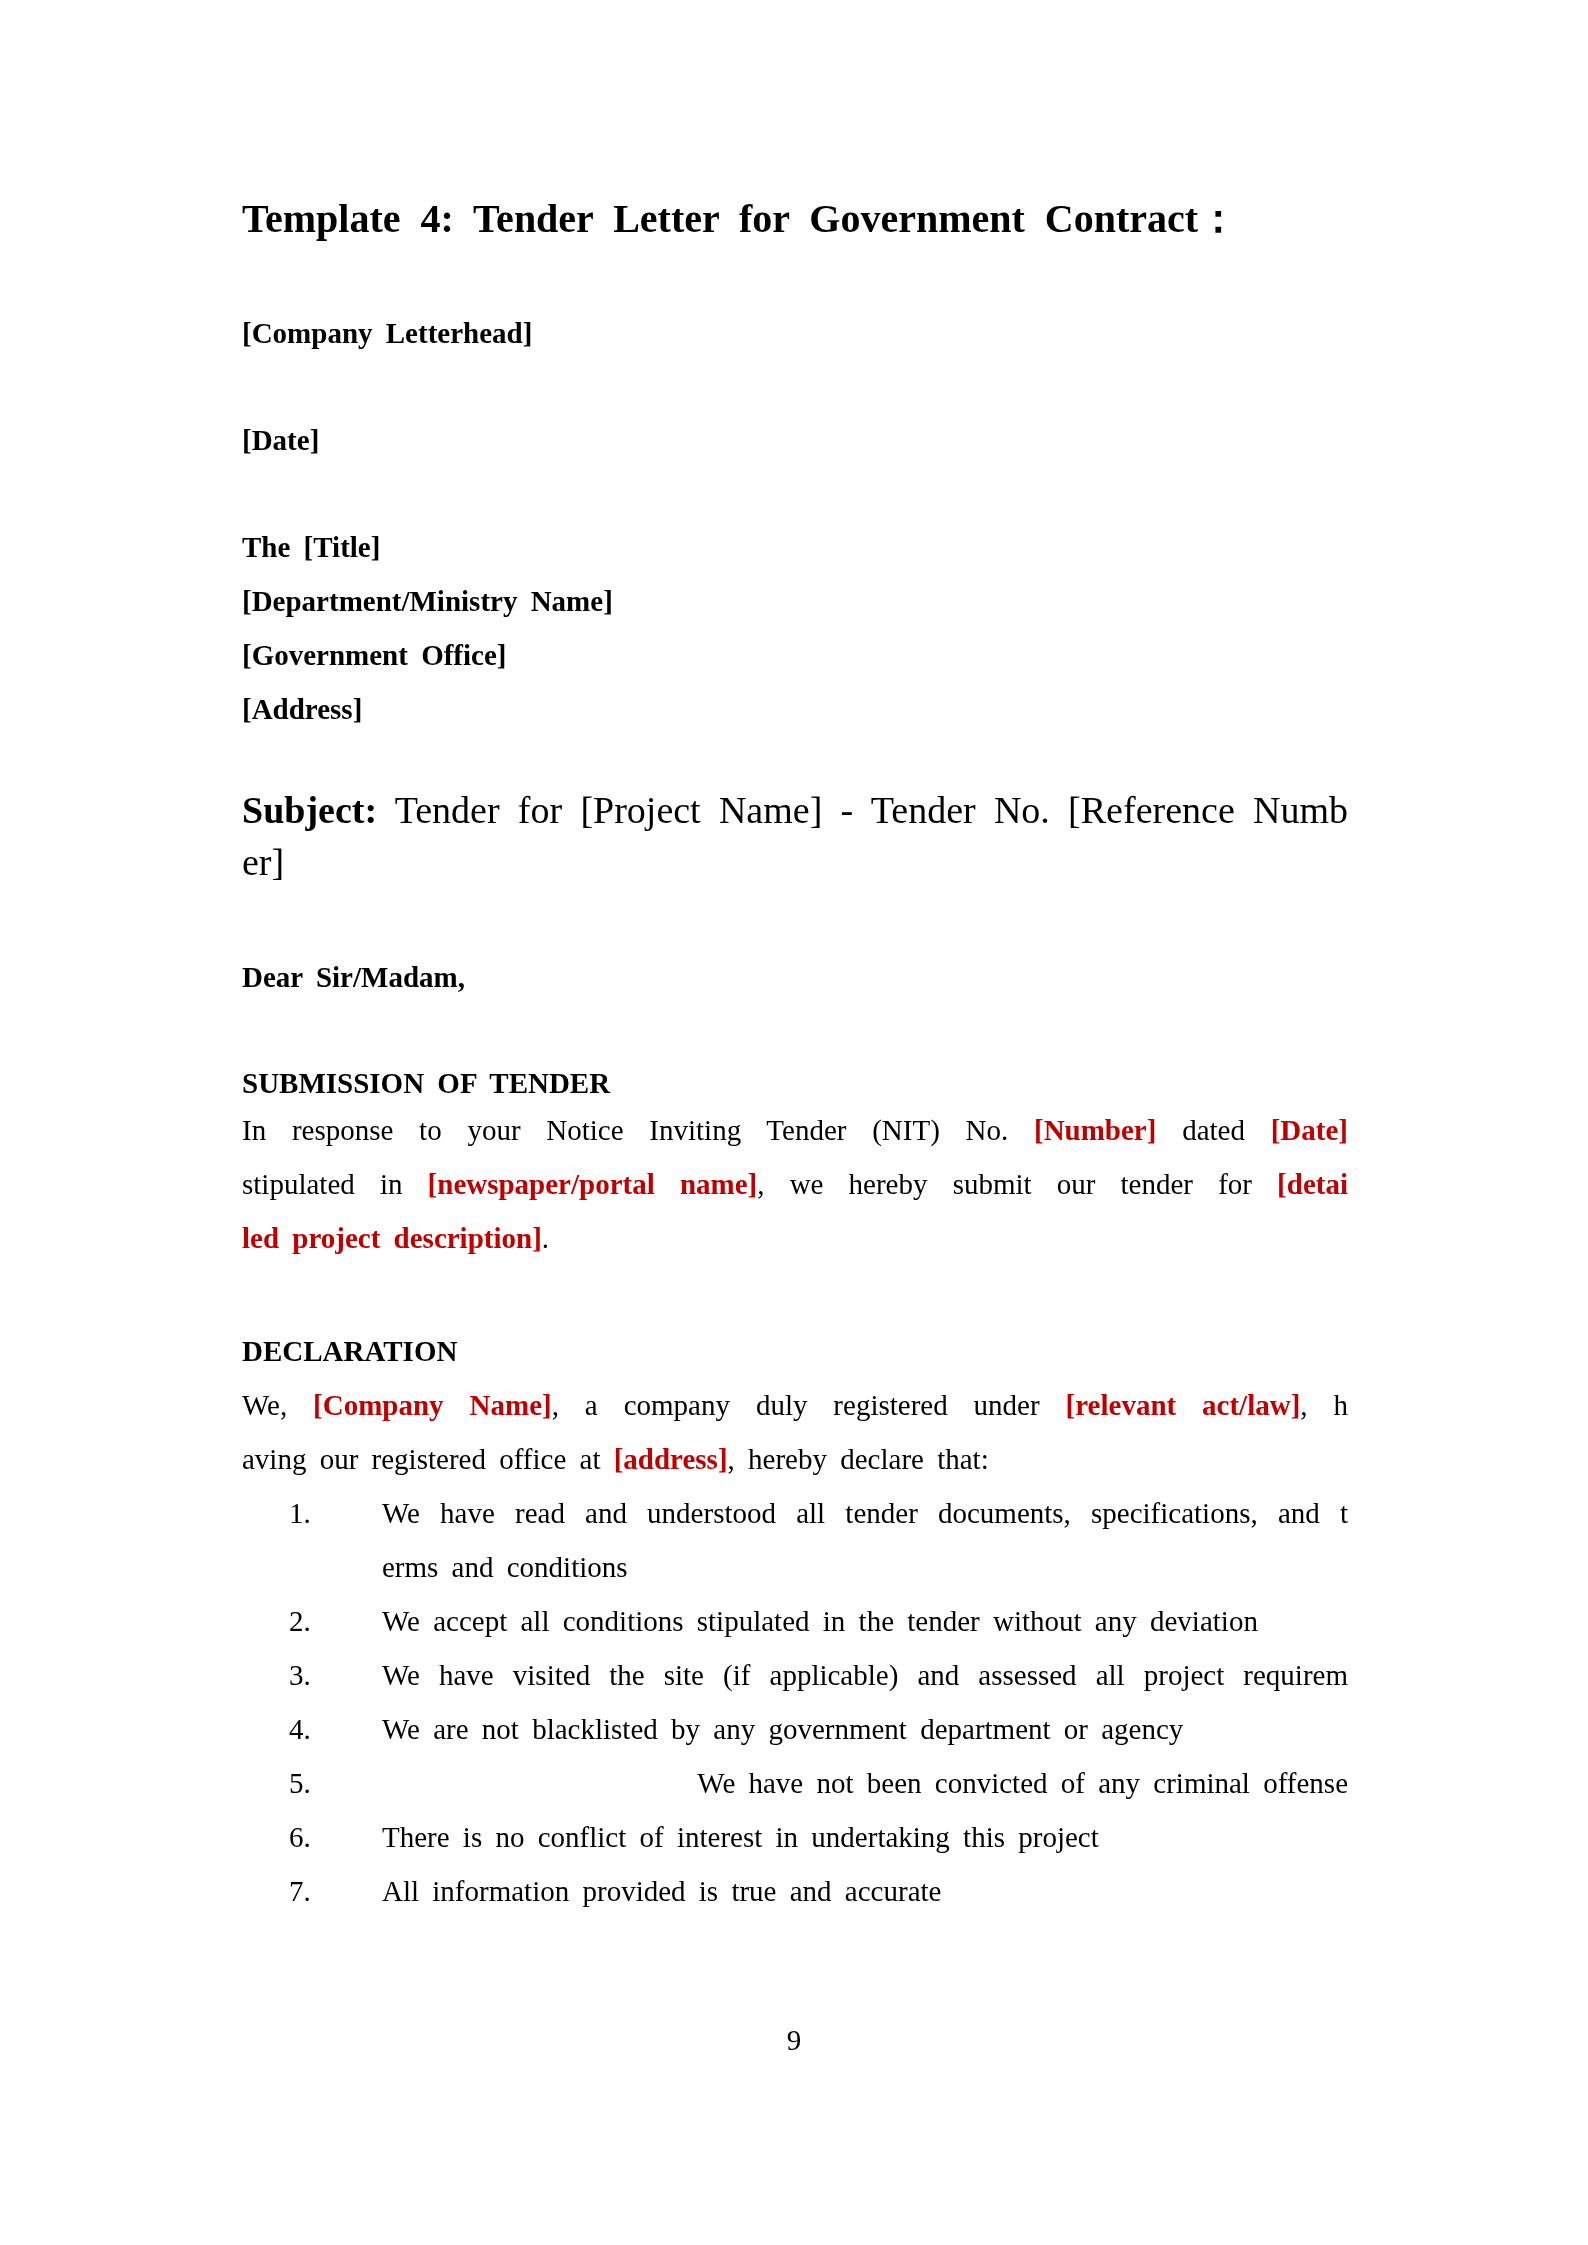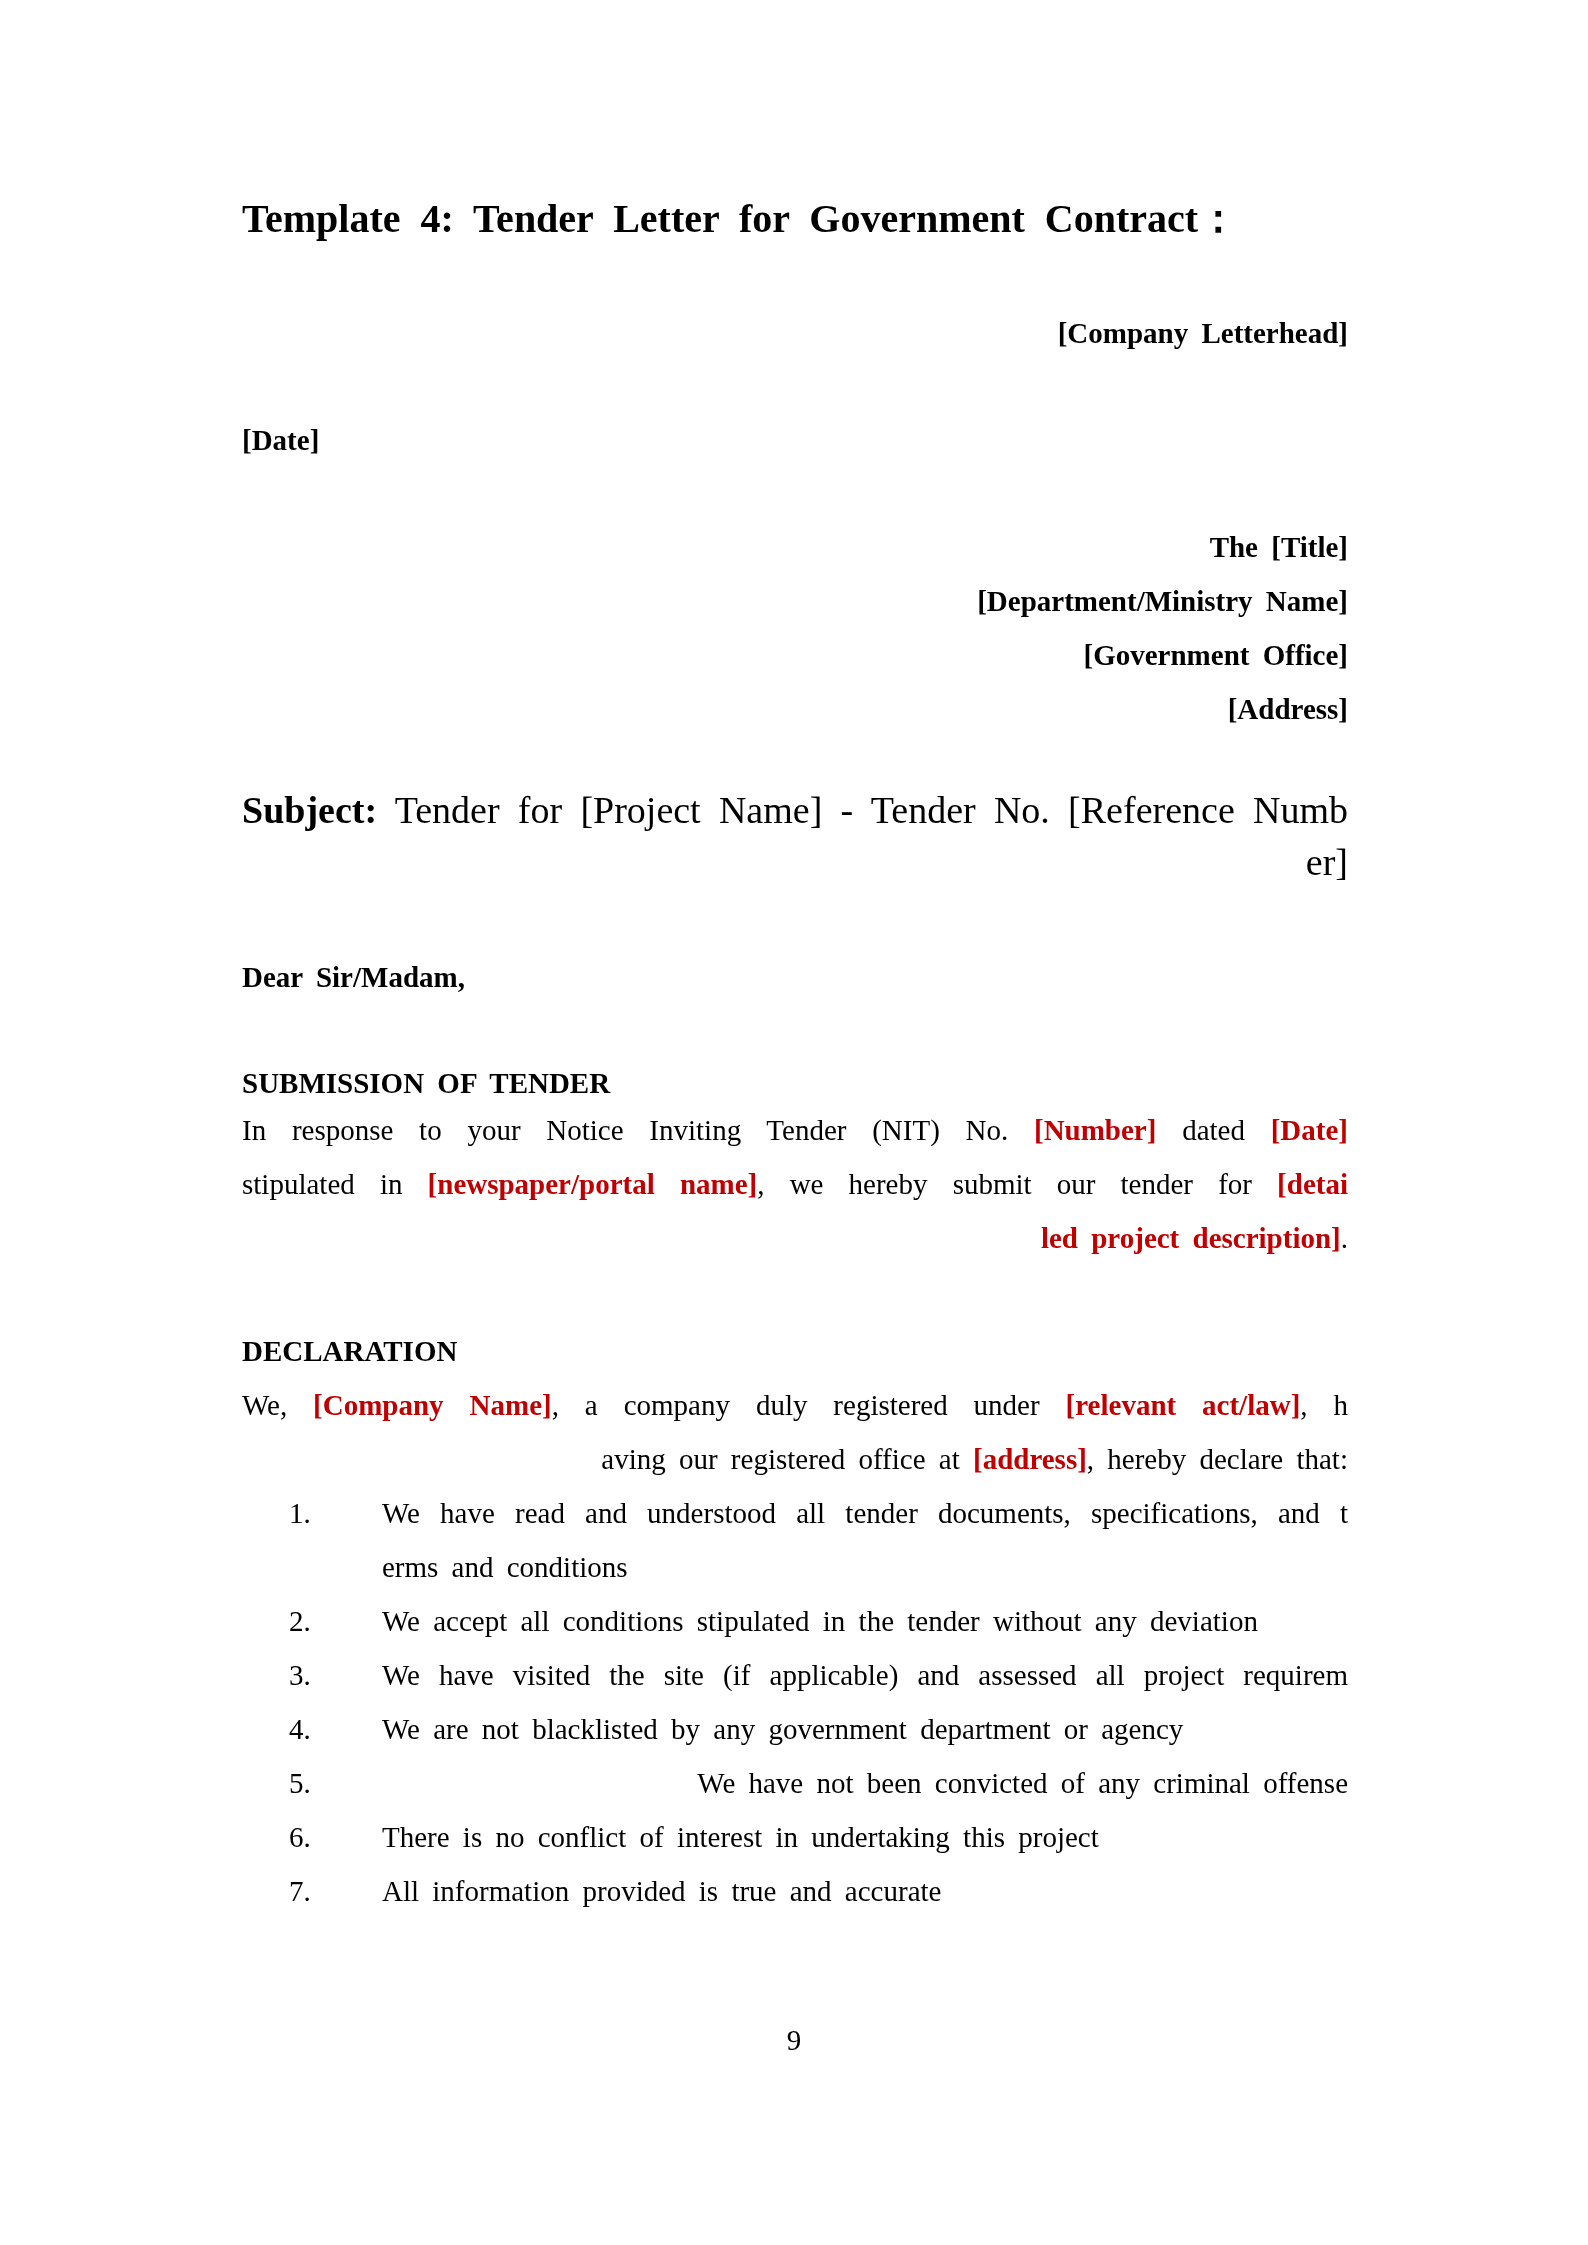--- a/index.html
+++ b/index.html
@@ -6,36 +6,36 @@
   body { width: 1588px; height: 2245px; position: relative; overflow: hidden;
          font-family: "Liberation Serif", "DejaVu Serif", serif; color: #000; }
   .page { position: absolute; left: 0; top: 0; width: 1588px; height: 2245px; background: #fff; }
   .blk { position: absolute; left: 242px; width: 1106px; }
   .title { font-size: 40px; font-weight: bold; word-spacing: 10px; line-height: 54px; white-space: nowrap; }
   .bold29 { font-size: 29px; font-weight: bold; line-height: 54px; word-spacing: 6px; white-space: nowrap; }
   .body { font-size: 29px; line-height: 54px; word-spacing: 6px; text-align: justify; }
   .subject { font-size: 38px; line-height: 52px; word-spacing: 6px; text-align: justify; }
   .subject b { font-weight: bold; }
   .hl { color: #C00000; font-weight: bold; }
-  .line { display: block; white-space: nowrap; text-align: right; }
+  .line { display: block; white-space: nowrap; }
   .jline { display: block; text-align: justify; text-align-last: justify; white-space: normal; }
   .list { position: absolute; left: 242px; width: 1106px; font-size: 29px; line-height: 54px; word-spacing: 6px; }
   .li { position: relative; padding-left: 96px; }
   .li .num { position: absolute; left: 47px; top: 0; }
   .li .txt { display: block; margin-left: 44px; }
   .pagenum { position: absolute; left: 0; width: 1588px; text-align: center; top: 2020px; font-size: 29px; line-height: 40px; }
 </style>
 </head>
 <body>
 
 <div class="page">
 
   <div class="blk title" style="top:192px;">Template 4: Tender Letter for Government Contract：</div>
 
-  <div class="blk bold29" style="top:306px;text-align:right;">[Company Letterhead]</div>
+  <div class="blk bold29" style="top:306px;">[Company Letterhead]</div>
 
   <div class="blk bold29" style="top:413px;">[Date]</div>
 
   <div class="blk bold29" style="top:520px;">
     <span class="line">The [Title]</span>
     <span class="line">[Department/Ministry Name]</span>
     <span class="line">[Government Office]</span>
     <span class="line">[Address]</span>
   </div>
 

